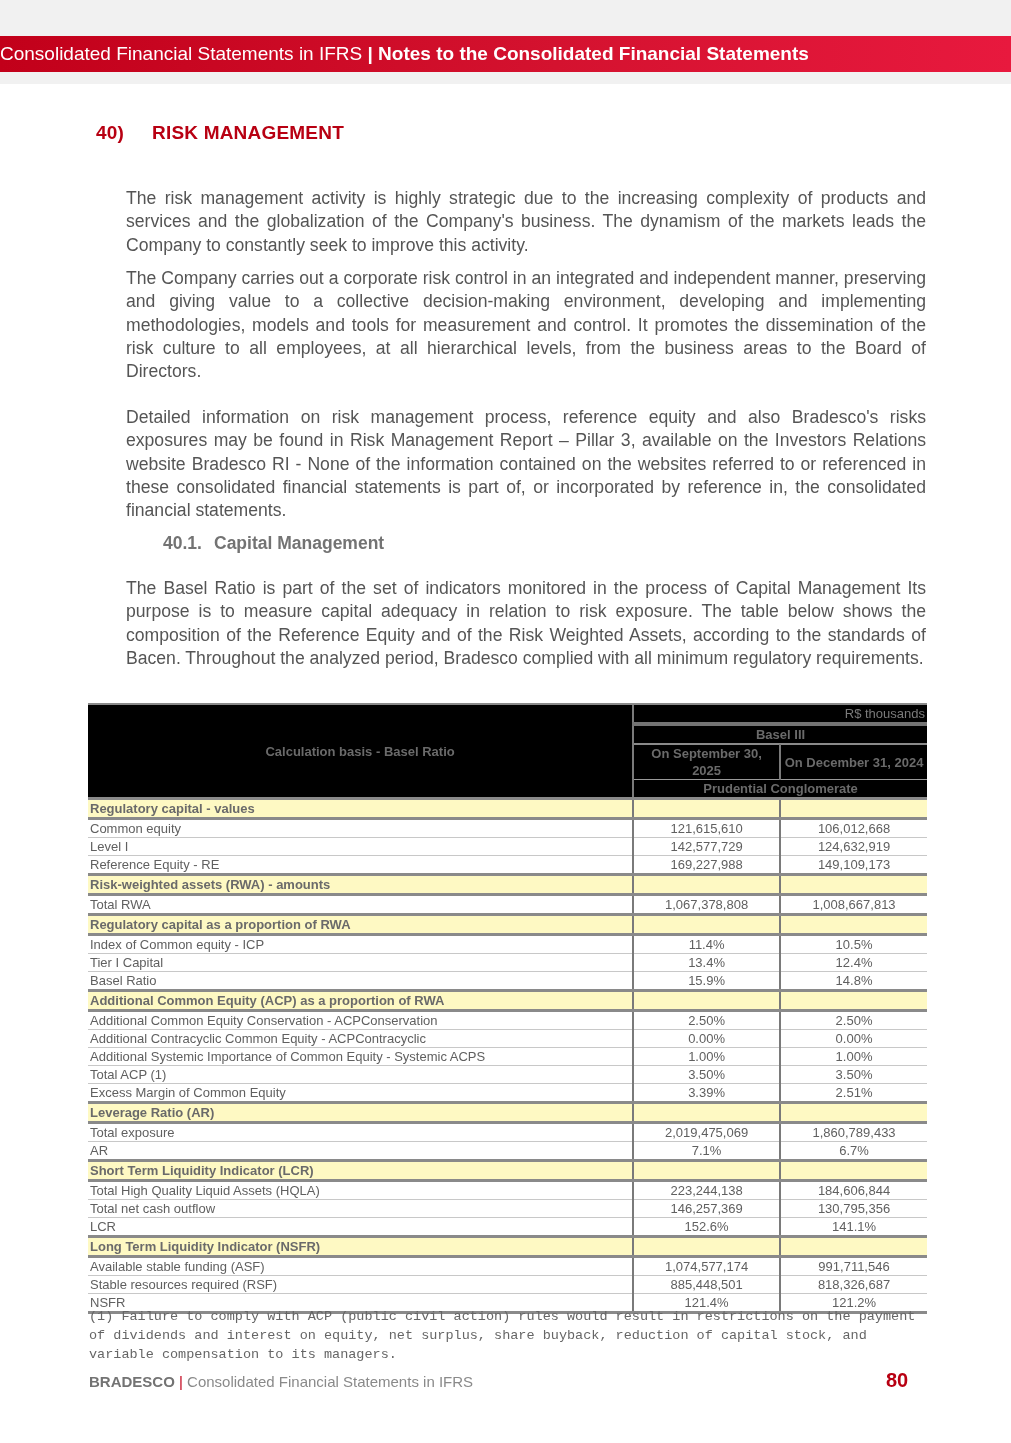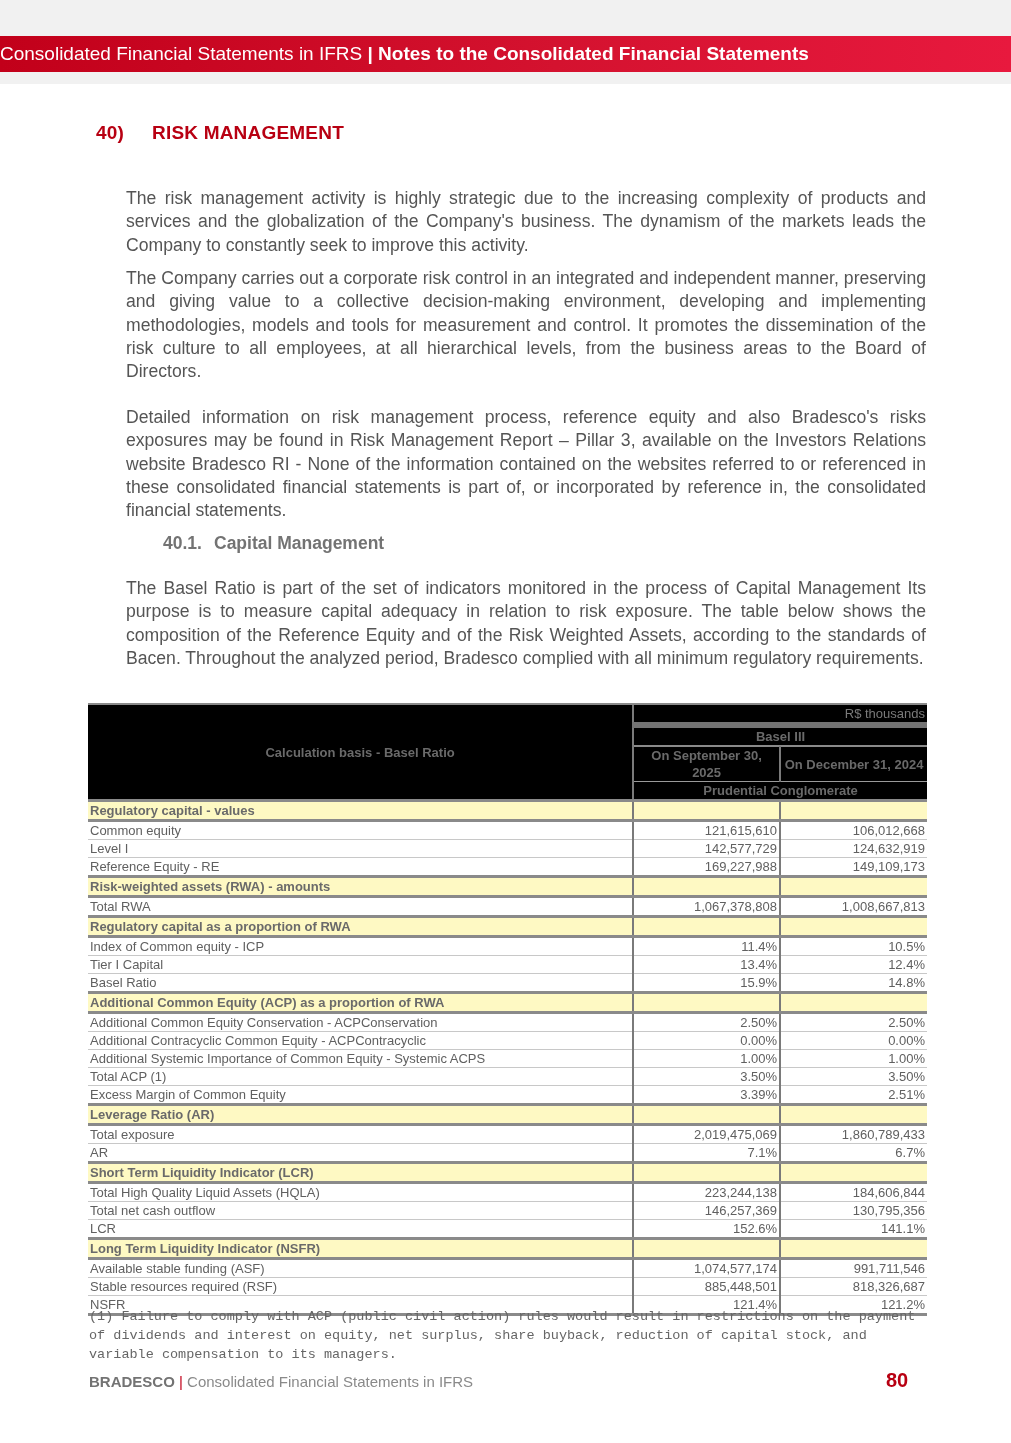--- a/index.html
+++ b/index.html
@@ -26,21 +26,21 @@
   .h2 { position: absolute; left: 163px; top: 533px; font-size: 17.5px; font-weight: bold; color: #737373; }
   .h2 .num { display: inline-block; width: 51px; }
 
   table.basel {
     position: absolute; left: 88px; top: 703px; width: 839px;
     border-collapse: collapse; font-size: 13px; color: #606060; table-layout: fixed;
   }
   table.basel td { padding: 0 2px; height: 17px; line-height: 17px; white-space: nowrap; overflow: hidden; }
   .col-label { width: 538px; }
   .col-v { width: 145px; }
-  td.v { text-align: right; border-left: 2px solid #7a7a7a; }
+  td.v { text-align: center; border-left: 2px solid #7a7a7a; }
   .hd td { background: #000000; font-weight: bold; text-align: center; color: #6a6a6a; }
   .hd td.unit { font-weight: normal; text-align: right; color: #7a7a7a; }
   .sec td { background: #fef9c3; font-weight: bold; border-top: 3px solid #8a8a8a; border-bottom: 3px solid #8a8a8a; color: #6a6a6a; }
   .row td { border-bottom: 1px solid #c8c8c8; }
   .row td.lbl { color: #606060; }
 
   .footnote { position: absolute; left: 89px; top: 1307px; width: 840px; font-size: 13.5px; line-height: 19px; color: #666; font-family: Liberation Mono, monospace; }
   .footer-left { position: absolute; left: 89px; top: 1373px; font-size: 15px; color: #8a8a8a; }
   .footer-left .brand { color: #737373; font-weight: bold; margin-top: 36px; }
   .footer-left .sep { color: #c2001a; }
@@ -74,21 +74,21 @@
       <col class="col-label">
       <col class="col-v">
       <col class="col-v">
     </colgroup>
   <tbody id="tbl-head">
     <tr class="hd">
       <td rowspan="5" style="border-top:2px solid #8a8a8a;">Calculation basis - Basel Ratio</td>
       <td colspan="2" class="unit" style="border-left:2px solid #7a7a7a;border-top:2px solid #8a8a8a;">R$ thousands</td>
     </tr>
     <tr class="hd">
-      <td colspan="2" style="border-left:2px solid #7a7a7a;border-top:6px solid #737373;margin-left:40px;">Basel III</td>
+      <td colspan="2" style="border-left:2px solid #7a7a7a;border-top:4px solid #737373;margin-left:40px;">Basel III</td>
     </tr>
     <tr class="hd">
       <td rowspan="2" style="border-left:2px solid #7a7a7a;border-top:2px solid #8a8a8a;white-space:normal;line-height:17px;">On September 30, 2025</td>
       <td rowspan="2" style="border-left:2px solid #7a7a7a;border-top:2px solid #8a8a8a;white-space:normal;line-height:17px;">On December 31, 2024</td>
     </tr>
     <tr class="hd"></tr>
     <tr class="hd">
       <td colspan="2" style="border-left:2px solid #7a7a7a;border-top:1px solid #9a9a9a;">Prudential Conglomerate</td>
     </tr>
   </tbody>

